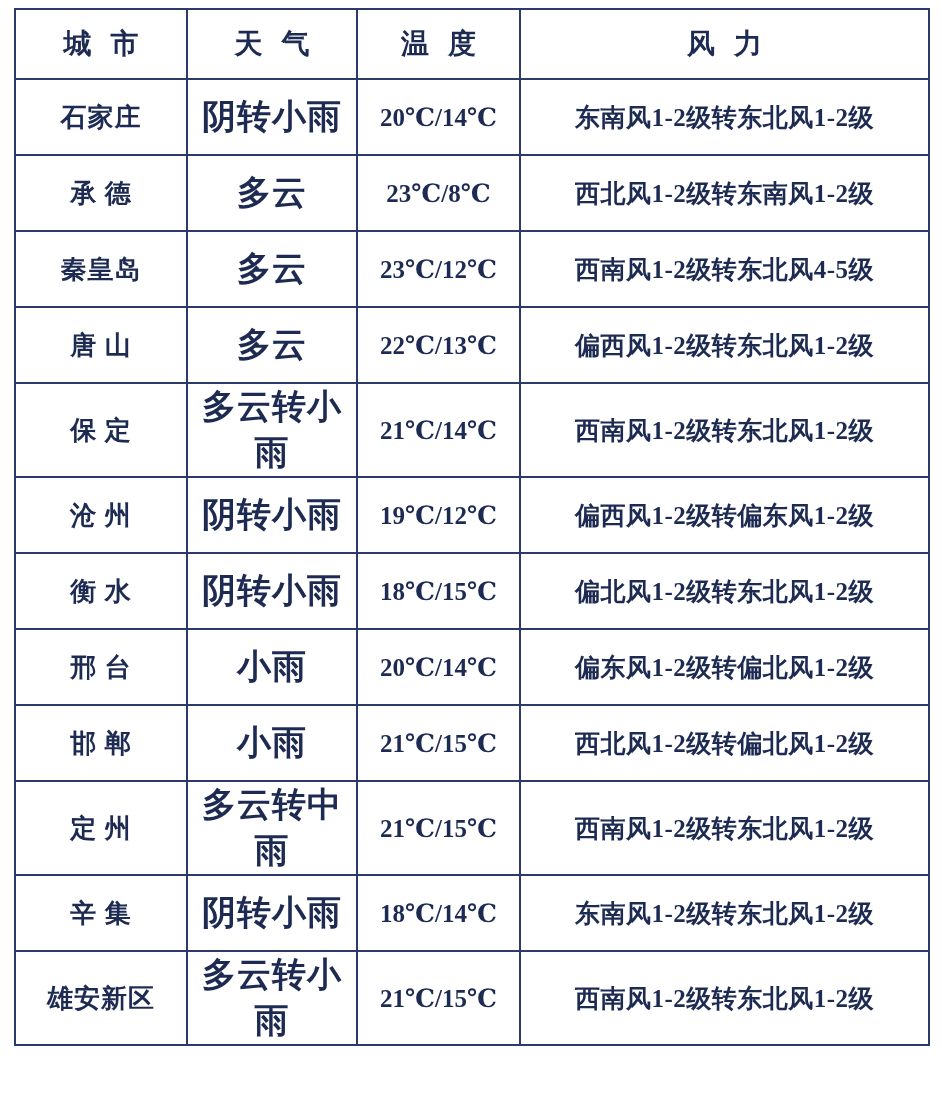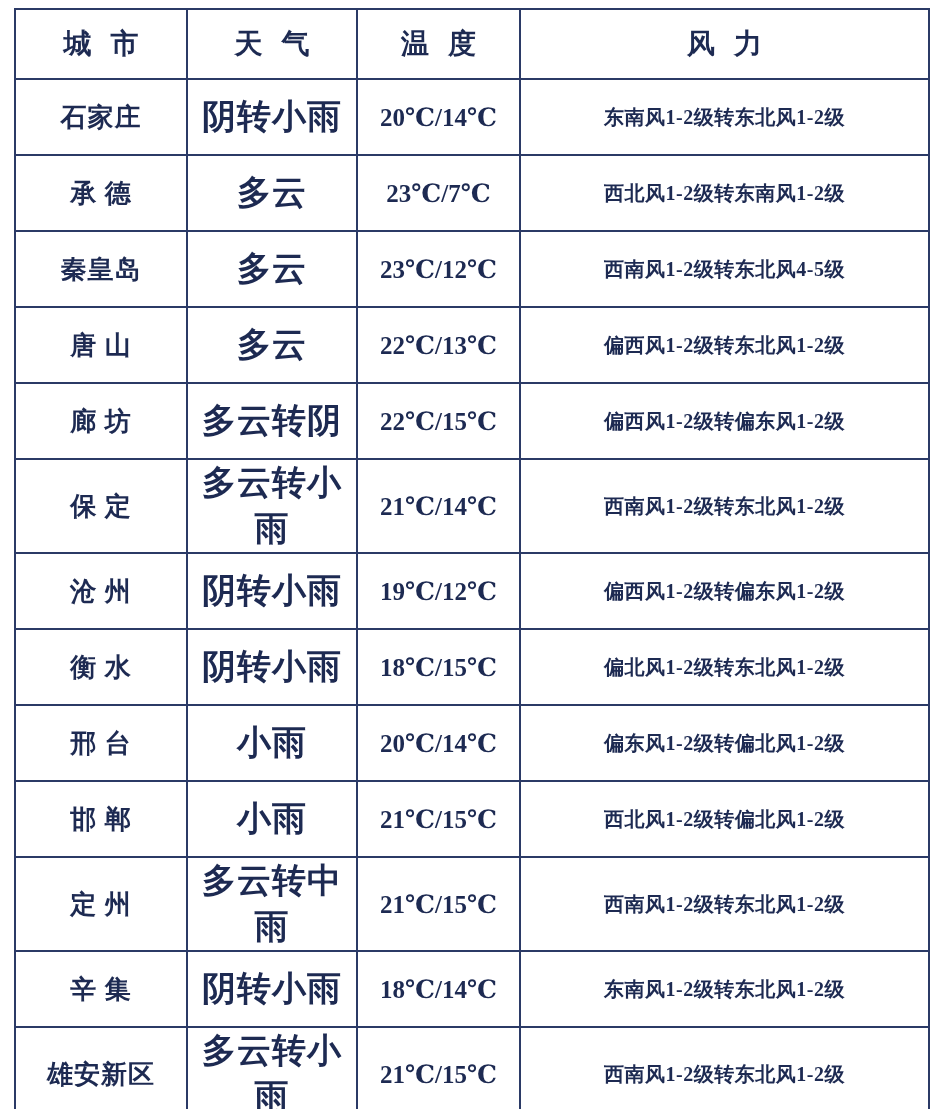--- a/index.html
+++ b/index.html
@@ -55,21 +55,21 @@
     font-size: 34px;
     letter-spacing: 1px;
   }
   td.temp {
     color: #d4131a;
     font-size: 25px;
     letter-spacing: 0px;
     font-family: "Liberation Serif", "DejaVu Serif", serif;
   }
   td.wind {
-    font-size: 20px;
+    font-size: 25px;
     letter-spacing: 0.5px;
     margin-top: 29px;
   }
 </style>
 </head>
 <body>
 
 <div class="sheet">
   <table class="weather">
     <colgroup>
@@ -89,40 +89,34 @@
     <tbody>
       <tr>
         <td class="city">石家庄</td>
         <td class="wx">阴转小雨</td>
         <td class="temp">20℃/14℃</td>
         <td class="wind">东南风1-2级转东北风1-2级</td>
       </tr>
       <tr>
         <td class="city">承  德</td>
         <td class="wx">多云</td>
-        <td class="temp">23℃/7℃</td>
+        <td class="temp">23℃/8℃</td>
         <td class="wind">西北风1-2级转东南风1-2级</td>
       </tr>
       <tr>
         <td class="city">秦皇岛</td>
         <td class="wx">多云</td>
         <td class="temp">23℃/12℃</td>
         <td class="wind">西南风1-2级转东北风4-5级</td>
       </tr>
       <tr>
         <td class="city">唐  山</td>
         <td class="wx">多云</td>
         <td class="temp">22℃/13℃</td>
         <td class="wind">偏西风1-2级转东北风1-2级</td>
-      </tr>
-      <tr>
-        <td class="city">廊  坊</td>
-        <td class="wx">多云转阴</td>
-        <td class="temp">22℃/15℃</td>
-        <td class="wind">偏西风1-2级转偏东风1-2级</td>
       </tr>
       <tr>
         <td class="city">保  定</td>
         <td class="wx">多云转小雨</td>
         <td class="temp">21℃/14℃</td>
         <td class="wind">西南风1-2级转东北风1-2级</td>
       </tr>
       <tr>
         <td class="city">沧  州</td>
         <td class="wx">阴转小雨</td>

